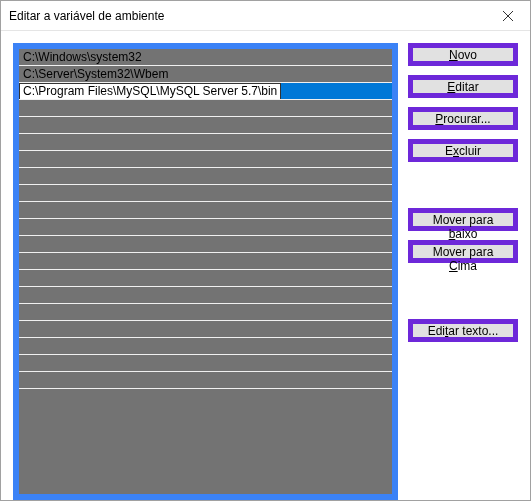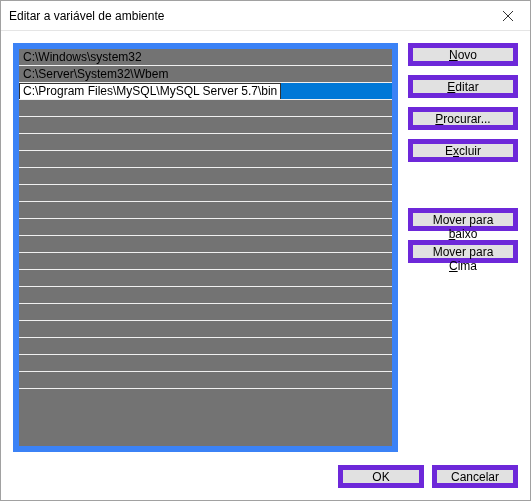--- a/index.html
+++ b/index.html
@@ -156,22 +156,19 @@
 
     <div class="sidebtns">
       <button class="btn"><span></span><span class="u">N</span><span>ovo</span></button>
       <button class="btn"><span></span><span class="u">E</span><span>ditar</span></button>
       <button class="btn"><span></span><span class="u">P</span><span>rocurar...</span></button>
       <button class="btn"><span>E</span><span class="u">x</span><span>cluir</span></button>
       <div class="spacer-sm"></div>
       <button class="btn"><span>Mover para </span><span class="u">b</span><span>aixo</span></button>
       <button class="btn"><span>Mover para </span><span class="u">C</span><span>ima</span></button>
       <div class="spacer-lg"></div>
+      <button class="btn"><span>Edi</span><span class="u">t</span><span>ar texto...</span></button>
     </div>
 
   </div>
 
-  <div class="footer">
-    <button class="btn">OK</button>
-    <button class="btn">Cancelar</button>
-  </div>
 
 </div>
 
 </body></html>

